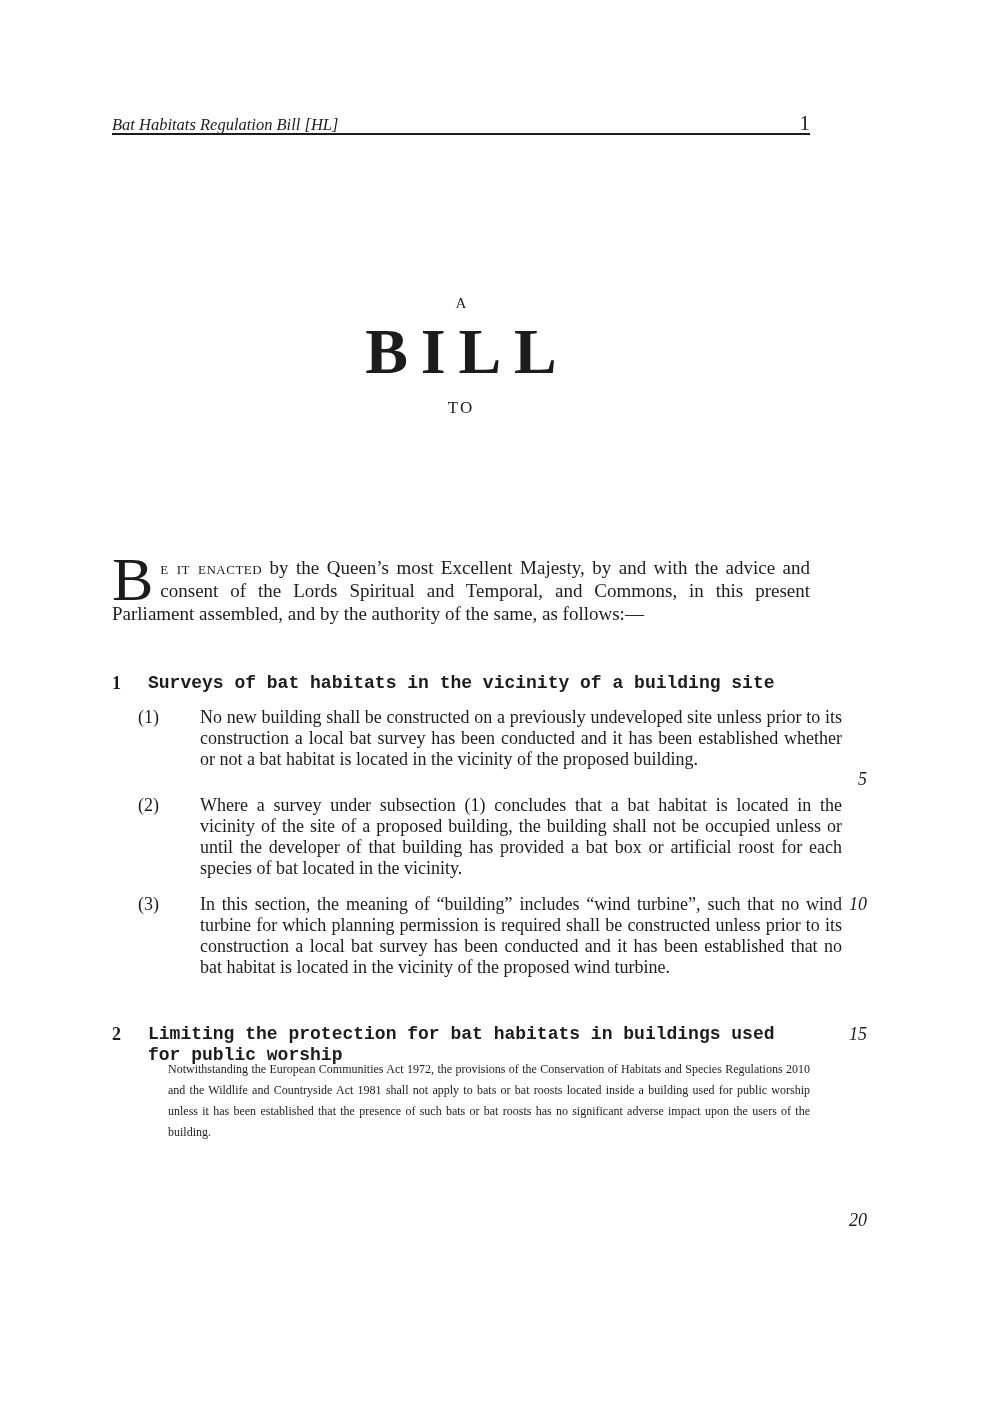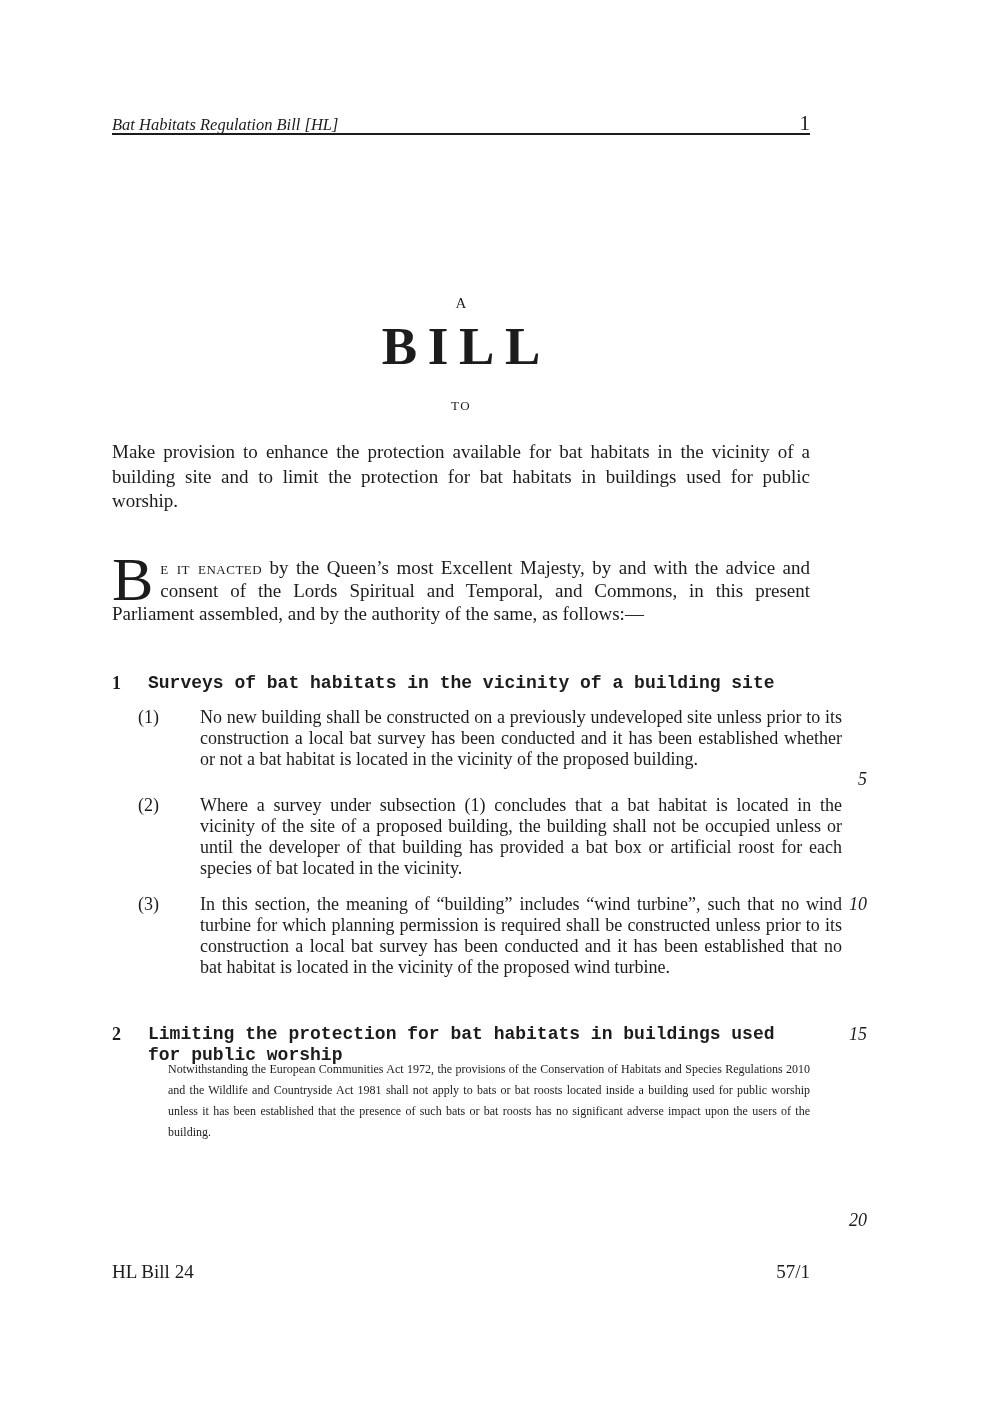--- a/index.html
+++ b/index.html
@@ -18,22 +18,22 @@
   }
   .header-title { font-style:italic; font-size:16.5px; }
   .header-pagenum { font-size:21px; }
   .header-rule {
     position:absolute; left:112px; width:698px; top:133px;
     height:2px; background:#1c1c1c;
   }
   
   .mast { position:absolute; left:112px; width:698px; text-align:center; }
   .mast-a  { top:296px; font-size:15px; line-height:1; }
-  .mast-bill { top:320px; font-size:53px; line-height:1; font-weight:bold; letter-spacing:0.2em; text-indent:0.2em; }
-  .mast-to { top:399px; font-size:13px; line-height:1; letter-spacing:0.12em; }
+  .mast-bill { top:320px; font-size:64px; line-height:1; font-weight:bold; letter-spacing:0.2em; text-indent:0.2em; }
+  .mast-to { top:399px; font-size:17px; line-height:1; letter-spacing:0.12em; }
   
   .long-title {
     position:absolute; left:112px; width:698px; top:440px;
     font-size:19px; line-height:24.5px; text-align:justify;
   }
   
   .enacting {
     position:absolute; left:112px; width:698px; top:556px;
     font-size:19px; line-height:23px; text-align:justify;
   }
@@ -89,21 +89,20 @@
   <div class="header">
     <span class="header-title">Bat Habitats Regulation Bill [HL]</span>
     <span class="header-pagenum">1</span>
   </div>
   <div class="header-rule"></div>
 
   <div class="mast mast-a">A</div>
   <div class="mast mast-bill">BILL</div>
   <div class="mast mast-to">TO</div>
 
-  <div class="long-title">Make provision to enhance the protection available for bat habitats in the vicinity of a building site and to limit the protection for bat habitats in buildings used for public worship.</div>
 
   <div class="enacting"><span class="dropcap">B</span><span class="smallcaps">e it enacted</span><span> by the Queen’s most Excellent Majesty, by and with the advice and consent of the Lords Spiritual and Temporal, and Commons, in this present Parliament assembled, and by the authority of the same, as follows:—</span></div>
 
   <div class="sec-heading h1">
     <span class="sec-num">1</span>
     <span class="sec-head-text">Surveys of bat habitats in the vicinity of a building site</span>
   </div>
 
   <div class="subsection s1">
     <span class="sub-marker">(1)</span>
@@ -125,18 +124,14 @@
     <span class="sec-head-text">Limiting the protection for bat habitats in buildings used for public worship</span>
   </div>
 
   <div class="sec-body">Notwithstanding the European Communities Act 1972, the provisions of the Conservation of Habitats and Species Regulations 2010 and the Wildlife and Countryside Act 1981 shall not apply to bats or bat roosts located inside a building used for public worship unless it has been established that the presence of such bats or bat roosts has no significant adverse impact upon the users of the building.</div>
 
   <div class="line-num ln-5">5</div>
   <div class="line-num ln-10">10</div>
   <div class="line-num ln-15">15</div>
   <div class="line-num ln-20">20</div>
 
-  <div class="footer">
-    <span>HL Bill 24</span>
-    <span>57/1</span>
-  </div>
 
 </div>
 
 </body></html>

